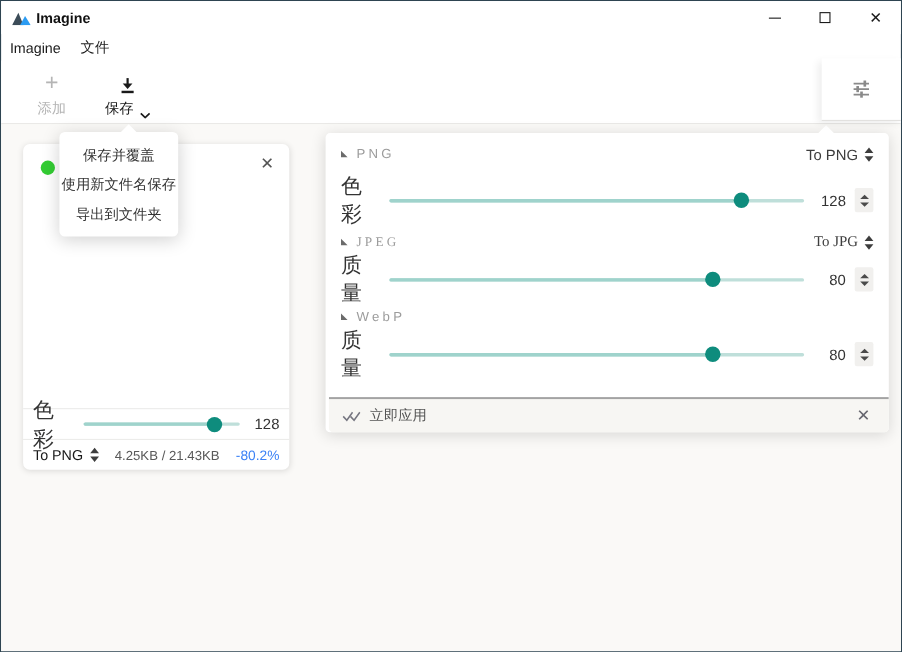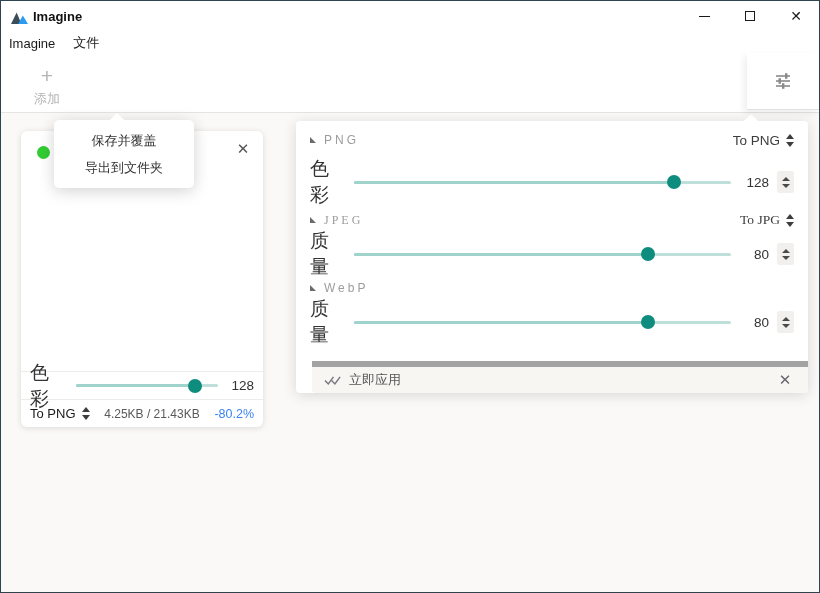--- a/index.html
+++ b/index.html
@@ -68,21 +68,21 @@
   .updown .d { border-top:5px solid #3d3d3d; }
 
   
   .spin { margin-left:8px; width:17px; height:22px; background:#f1f0ee; border-radius:2px;
           display:flex; flex-direction:column; align-items:center; justify-content:center; gap:3px; }
   .spin i { display:block; width:0; height:0; border-left:4px solid transparent; border-right:4px solid transparent; }
   .spin .u { border-bottom:4.5px solid #4a4a4a; }
   .spin .d { border-top:4.5px solid #4a4a4a; }
 
   
-  .save-menu { position:absolute; left:53px; top:7px; width:140px; background:#fff; z-index:6;
+  .save-menu { position:absolute; left:53px; top:7px; width:108px; background:#fff; z-index:6;
                border-radius:5px; box-shadow:0 3px 16px rgba(0,0,0,.18); padding:7px 0; }
   .save-menu::before { content:""; position:absolute; top:-5px; left:58px; width:10px; height:10px;
                background:#fff; transform:rotate(45deg); }
   .menu-opt { height:27px; line-height:27px; text-align:center; font-size:13px; color:#333; white-space:nowrap; }
 
   
   .panel { position:absolute; left:295px; top:8px; width:512px; height:272px; background:#fff;
            border-radius:4px; box-shadow:0 2px 14px rgba(0,0,0,.14); }
   .panel::before { content:""; position:absolute; top:-5px; left:450px; width:10px; height:10px;
            background:#fff; transform:rotate(45deg); }
@@ -90,22 +90,22 @@
   .sec-h { display:flex; align-items:center; height:22px; }
   .sec-h.first { padding-top:0; height:38px; }
   .sec-h.mid { margin-top:4px;font-family:Liberation Serif, serif; }
   .tri { width:0; height:0; border-bottom:6px solid #6b6b6b; border-right:6px solid transparent; margin-right:8px; }
   .sec-name { font-size:12px; color:#9c9c9c; letter-spacing:3px; }
   .sec-fmt { margin-left:auto; display:flex; align-items:center; gap:6px; font-size:13.5px; color:#3d3d3d; }
   .srow { display:flex; align-items:center; height:46px; }
   .panel .track { margin:0 12px 0 8px; }
   .panel .sval { width:26px; }
 
-  .panel-bar { position:absolute; bottom:0; left:16px; right:0; height:32px; background:#f7f6f3;
-               border-top:6px solid #a3a3a3; border-radius:0 0 4px 4px; display:flex;
+  .panel-bar { position:absolute; bottom:0; left:3px; right:0; height:32px; background:#f7f6f3;
+               border-top:2px solid #a3a3a3; border-radius:0 0 4px 4px; display:flex;
                align-items:center; padding:0 12px; }
   .apply { display:flex; align-items:center; gap:8px; color:#555; font-size:13px; }
   .panel-close { margin-left:auto; color:#66666f; font-size:15px; width:22px; text-align:center; }
 </style>
 </head>
 <body>
 
 <div class="window">
 
   <div class="titlebar">
@@ -136,20 +136,35 @@
 
   <div class="toolbar">
     <div class="tool tool-add">
       <div class="ticon">
           <span class="plus-glyph">+</span>
         </div>
       <div class="tlabel">
           <span>添加</span>
         </div>
     </div>
+    <div class="tool tool-save">
+      <div class="ticon">
+        <svg width="18" height="16" viewBox="0 0 18 16">
+          <rect x="8" y="1" width="2" height="6" fill="#1a1a1a"></rect>
+          <path d="M4.6 6 L13.4 6 L9 11 Z" fill="#1a1a1a"></path>
+          <rect x="3.5" y="12.5" width="11" height="2.2" fill="#1a1a1a"></rect>
+        </svg>
+      </div>
+      <div class="tlabel">
+        <span>保存</span>
+        <svg width="10" height="6" viewBox="0 0 10 6" fill="none">
+            <path d="M1 1 L5 5 L9 1" stroke="#1a1a1a" stroke-width="1.5"></path>
+          </svg>
+      </div>
+    </div>
   </div>
 
   <div class="settings-btn">
     <svg width="22" height="20" viewBox="0 0 22 20" fill="none" stroke="#8a8a8a" stroke-width="1.6">
       <path d="M4 5 H18"></path>
         <rect x="13" y="2.2" width="2.4" height="5.6" fill="#8a8a8a" stroke="none"></rect>
       <path d="M4 10 H18"></path>
         <rect x="6.5" y="7.2" width="2.4" height="5.6" fill="#8a8a8a" stroke="none"></rect>
       <path d="M4 15 H18"></path>
         <rect x="10" y="12.2" width="2.4" height="5.6" fill="#8a8a8a" stroke="none"></rect>
@@ -180,20 +195,21 @@
               </span>
           </span>
           <span class="cf-sizes">4.25KB / 21.43KB</span>
           <span class="cf-savings" style="color: #3b82f6;">-80.2%</span>
         </div>
       </div>
     </div>
 
     <div class="save-menu">
       <div class="menu-opt">保存并覆盖</div>
+      <div class="menu-opt">使用新文件名保存</div>
       <div class="menu-opt">导出到文件夹</div>
     </div>
 
     <div class="panel">
       <div class="panel-content">
 
         <div class="sec-h first">
           <span class="tri"></span>
           <span class="sec-name">PNG</span>
           <span class="sec-fmt">

